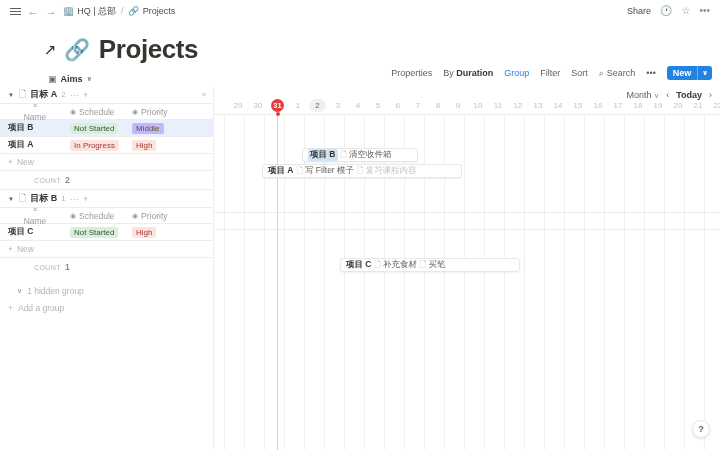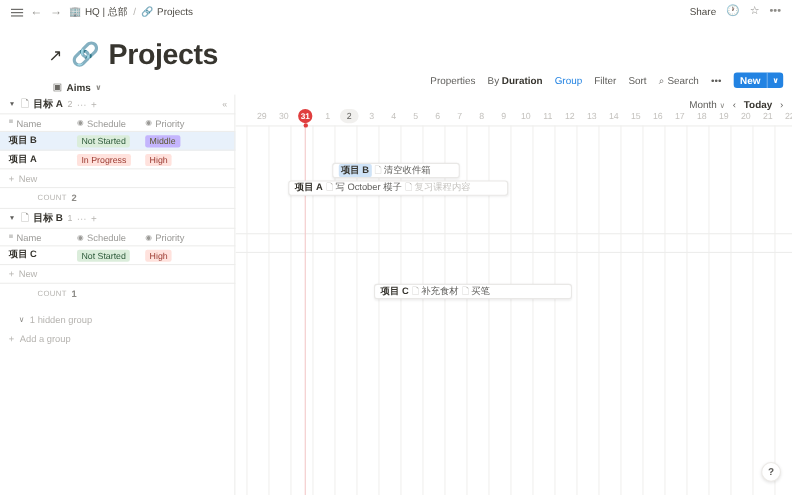--- a/index.html
+++ b/index.html
@@ -85,21 +85,21 @@
   .grp-name { font-weight:bold; color:#37352f; }
   .grp-count { color:#b6b4b0; font-size:8px; }
   .grp-dots, .grp-plus { color:#b6b4b0; font-size:9px; }
 
   .col-head {
     height:17px; display:flex; align-items:center;
     border-top:1px solid #ededec; border-bottom:1px solid #ededec;
     font-size:8.5px; color:#9b9a97;
   }
   .col-head .c { display:flex; align-items:center; gap:3px; padding-left:8px; }
-  .c-name { width:62px; }
+  .c-name { width:62px;flex-direction:column; }
   .c-sched { width:62px; }
   .c-prio { width:62px; }
   .col-ico { font-size:7px; color:#9b9a97; }
 
   .row {
     height:17px; display:flex; align-items:center;
     border-bottom:1px solid #ededec; font-size:8.5px;
   }
   .row.sel { background:#e8f1fb; }
   .cell { padding-left:8px; display:flex; align-items:center; }
@@ -430,21 +430,21 @@
             <span class="bname chip-sel">项目 B</span>
             <span class="bsub">
               <span class="pg">🗋</span>
               <span>清空收件箱</span>
             </span>
           </div>
           <div class="bar" style="left: 48px; top: 78px; width: 200px;">
             <span class="bname">项目 A</span>
             <span class="bsub">
               <span class="pg">🗋</span>
-              <span>写 October 模子</span>
+              <span>写 Filter 模子</span>
             </span>
             <span class="bsub muted">
               <span class="pg">🗋</span>
               <span>复习课程内容</span>
             </span>
           </div>
           <div class="bar" style="left: 126px; top: 172px; width: 180px;">
             <span class="bname">项目 C</span>
             <span class="bsub">
               <span class="pg">🗋</span>

